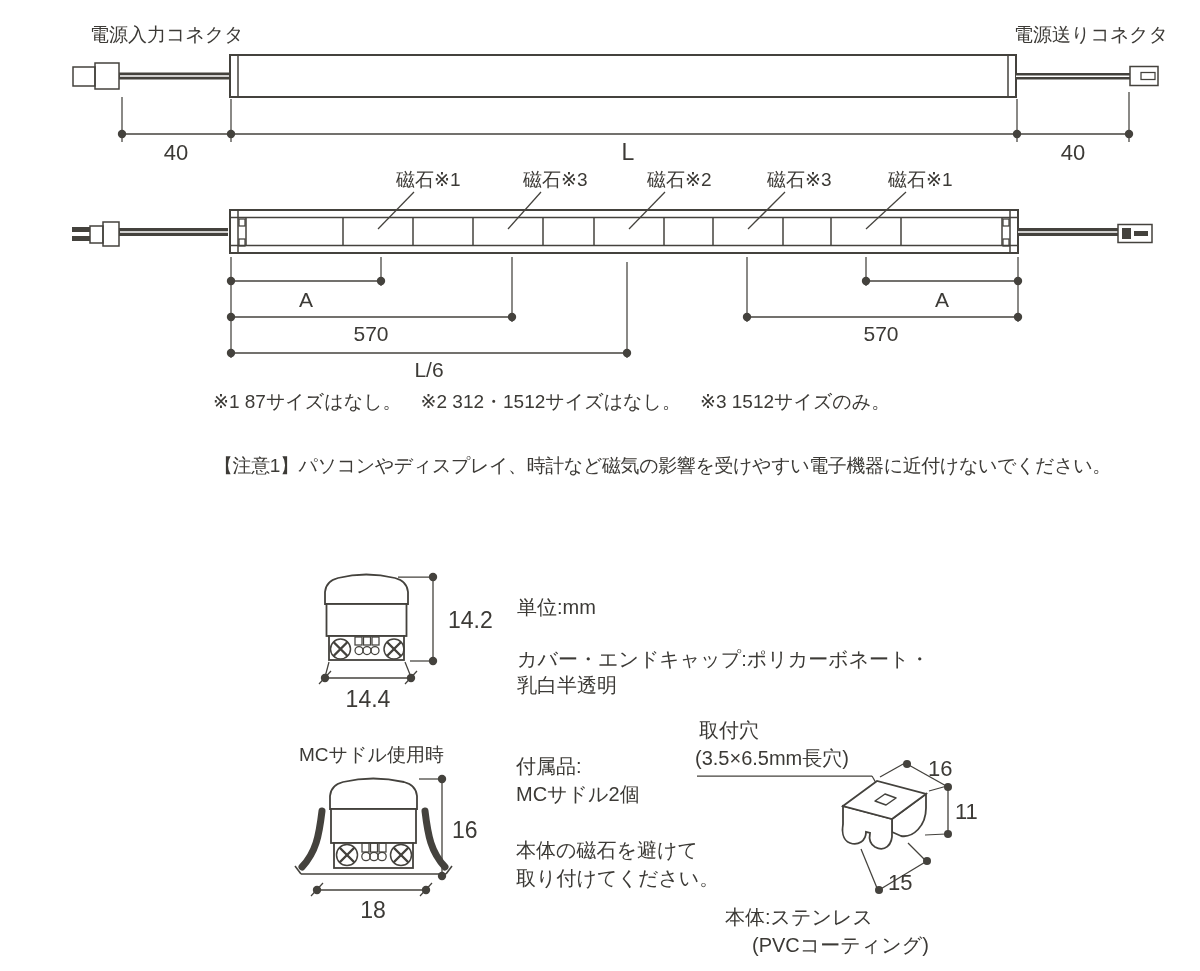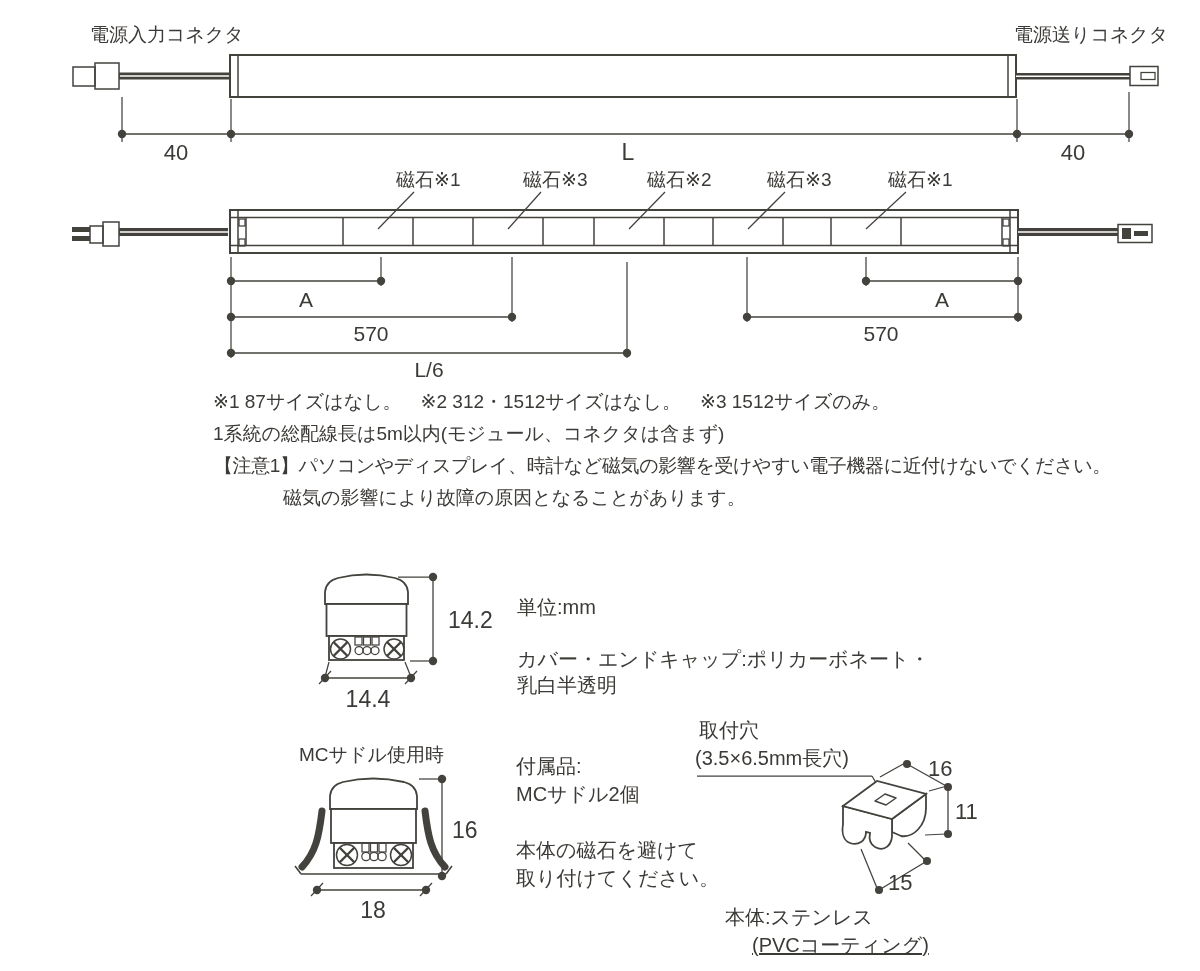--- a/index.html
+++ b/index.html
@@ -250,23 +250,21 @@
   <div class="t" style="left:767px;top:169px;font-size:19px;">磁石※3</div>
   <div class="t" style="left:888px;top:169px;font-size:19px;">磁石※1</div>
 
   <div class="t c" style="left:281px;top:288px;width:50px;font-size:21px;">A</div>
   <div class="t c" style="left:336px;top:322px;width:70px;font-size:21px;">570</div>
   <div class="t c" style="left:394px;top:358px;width:70px;font-size:21px;">L/6</div>
   <div class="t c" style="left:917px;top:288px;width:50px;font-size:21px;">A</div>
   <div class="t c" style="left:846px;top:322px;width:70px;font-size:21px;">570</div>
 
   <div class="t" style="left:213px;top:391px;font-size:19px;">※1 87サイズはなし。　※2 312・1512サイズはなし。　※3 1512サイズのみ。</div>
-  <div class="t" style="left:213px;top:423px;font-size:19px;">1系統の総配線長は5m以内(モジュール、コネクタは含まず)</div>
   <div class="t" style="left:214px;top:455px;font-size:19px;letter-spacing:-0.4px;">【注意1】パソコンやディスプレイ、時計など磁気の影響を受けやすい電子機器に近付けないでください。</div>
-  <div class="t" style="left:283px;top:487px;font-size:19px;">磁気の影響により故障の原因となることがあります。</div>
 
   <div class="t" style="left:448px;top:607px;font-size:23px;">14.2</div>
   <div class="t c" style="left:337px;top:686px;width:62px;font-size:23px;">14.4</div>
   <div class="t" style="left:517px;top:596px;font-size:20px;">単位:mm</div>
   <div class="t" style="left:517px;top:648px;font-size:20px;">カバー・エンドキャップ:ポリカーボネート・</div>
   <div class="t" style="left:517px;top:674px;font-size:20px;">乳白半透明</div>
 
   <div class="t" style="left:299px;top:744px;font-size:19px;">MCサドル使用時</div>
   <div class="t" style="left:452px;top:817px;font-size:23px;">16</div>
   <div class="t c" style="left:347px;top:897px;width:52px;font-size:23px;">18</div>
@@ -275,15 +273,15 @@
   <div class="t" style="left:516px;top:783px;font-size:20px;">MCサドル2個</div>
   <div class="t" style="left:516px;top:839px;font-size:20px;">本体の磁石を避けて</div>
   <div class="t" style="left:516px;top:867px;font-size:20px;">取り付けてください。</div>
 
   <div class="t" style="left:699px;top:719px;font-size:20px;">取付穴</div>
   <div class="t" style="left:695px;top:747px;font-size:20px;">(3.5×6.5mm長穴)</div>
   <div class="t" style="left:928px;top:756px;font-size:22px;">16</div>
   <div class="t" style="left:955px;top:799px;font-size:22px;">11</div>
   <div class="t" style="left:888px;top:870px;font-size:22px;">15</div>
   <div class="t" style="left:725px;top:906px;font-size:20px;">本体:ステンレス</div>
-  <div class="t" style="left:752px;top:934px;font-size:20px;text-decoration:underline;">(PVCコーティング)</div>
+  <div class="t" style="left:752px;top:934px;font-size:20px;">(PVCコーティング)</div>
 
 </div>
 
 </body></html>

